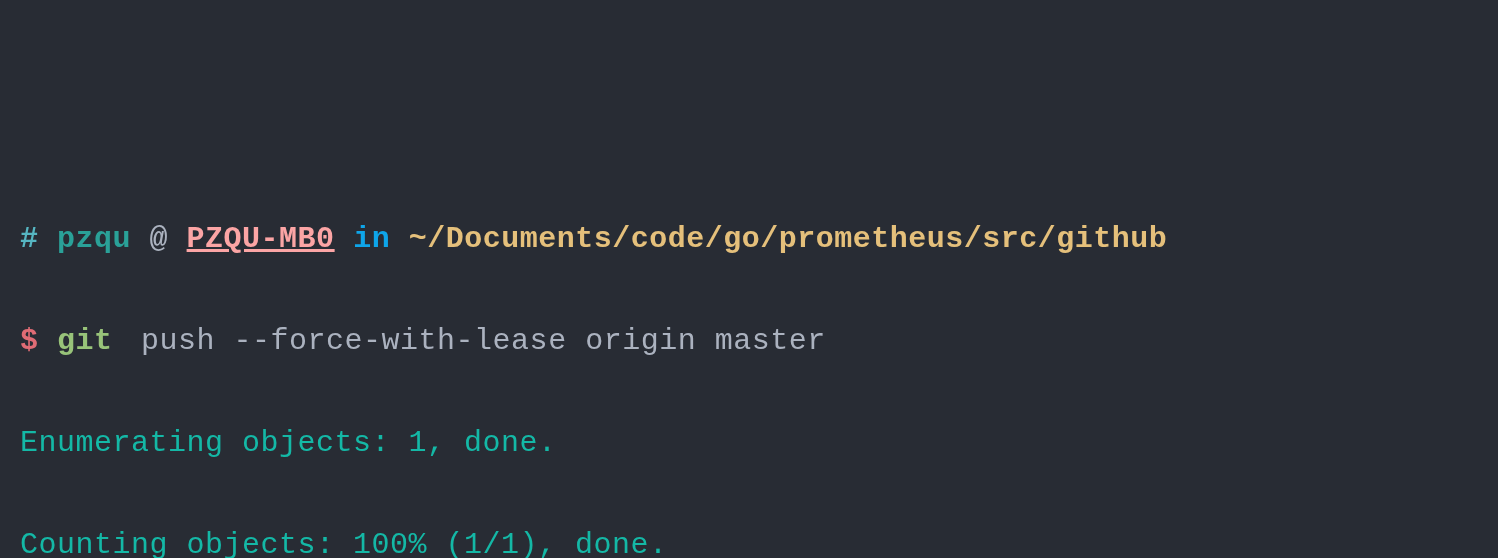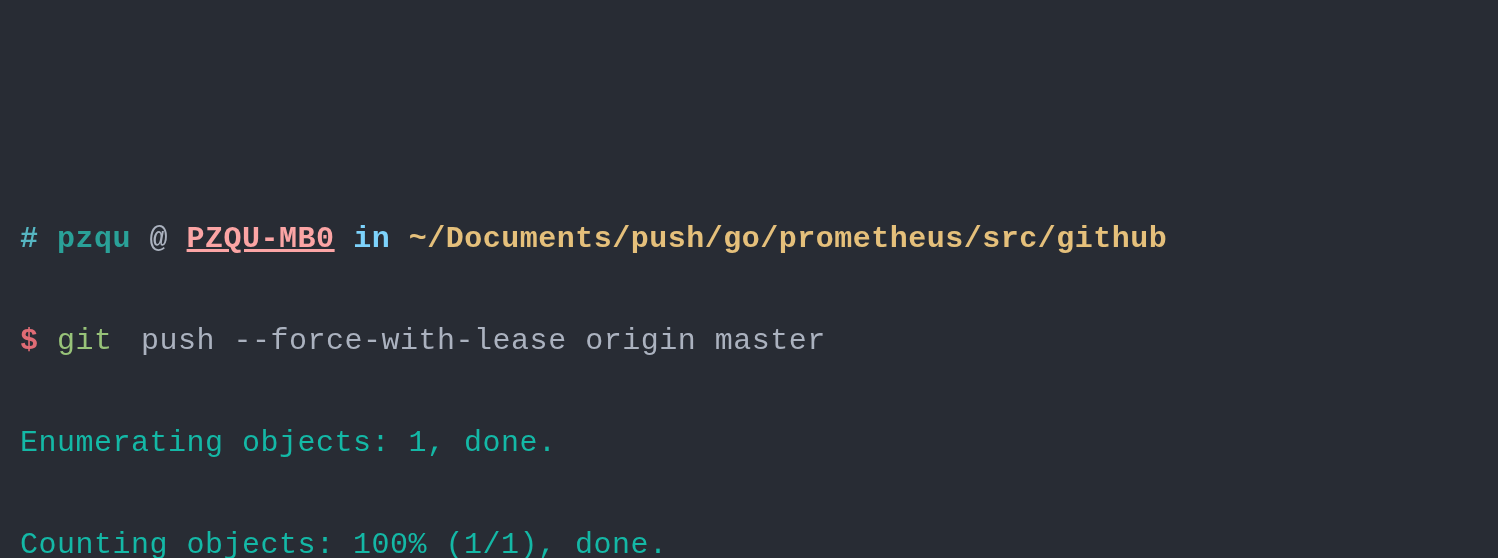--- a/index.html
+++ b/index.html
@@ -35,50 +35,50 @@
     .at {
       color: #abb2bf;
       font-weight: bold;
     }
     .host {
       color: #fca5a5;
       font-weight: bold;
       text-decoration: underline;
     }
     .in-word {
-      color: #7dd3fc;
+      color: #0ea5e9;
       font-weight: bold;
       text-align: right;
     }
     .path {
       color: #e5c07b;
       font-weight: bold;
     }
     .dollar {
       color: #e06c75;
       font-weight: bold;
     }
     .git-cmd {
       color: #98c379;
-      font-weight: normal;
+      font-weight: bold;
     }
     .cmd-args {
       color: #abb2bf;
       margin-left: 10px;
     }
     .output {
       color: #14b8a6;
     }
   </style>
 </head>
 <body>
 
 
 
-<div class="line"><span class="prompt-hash">#</span> <span class="user">pzqu</span> <span class="at">@</span> <span class="host">PZQU-MB0</span> <span class="in-word">in</span> <span class="path">~/Documents/push/go/prometheus/src/github</span></div>
+<div class="line"><span class="prompt-hash">#</span> <span class="user">pzqu</span> <span class="at">@</span> <span class="host">PZQU-MB0</span> <span class="in-word">in</span> <span class="path">~/Documents/code/go/prometheus/src/github</span></div>
 <div class="line"><span class="dollar">$</span> <span class="git-cmd">git</span> <span class="cmd-args">push --force-with-lease origin master</span></div>
 <div class="line output">Enumerating objects: 1, done.</div>
 <div class="line output">Counting objects: 100% (1/1), done.</div>
 
 
 
 
 
 
 

